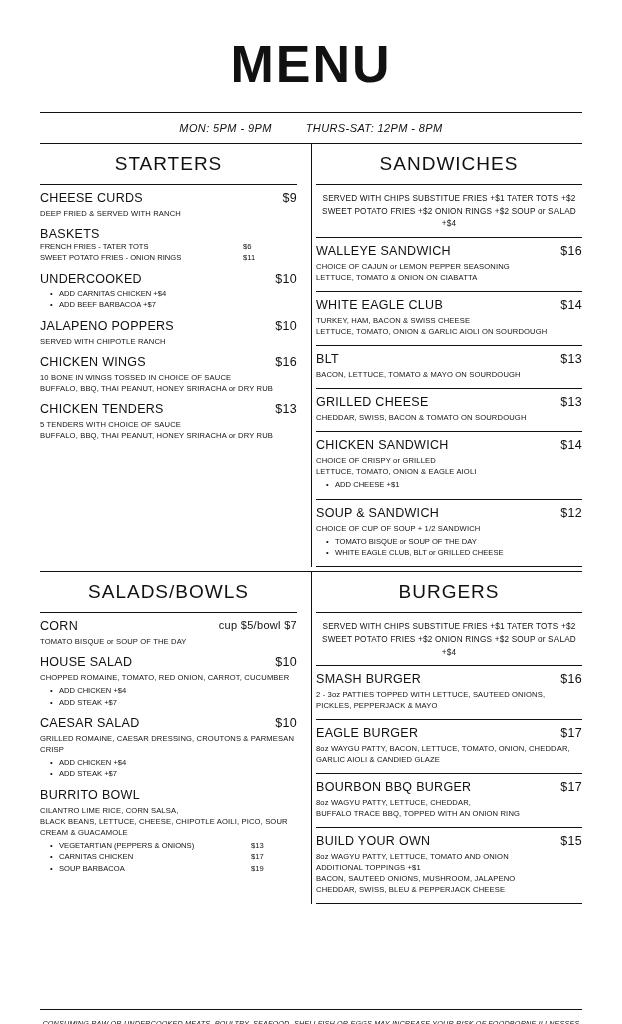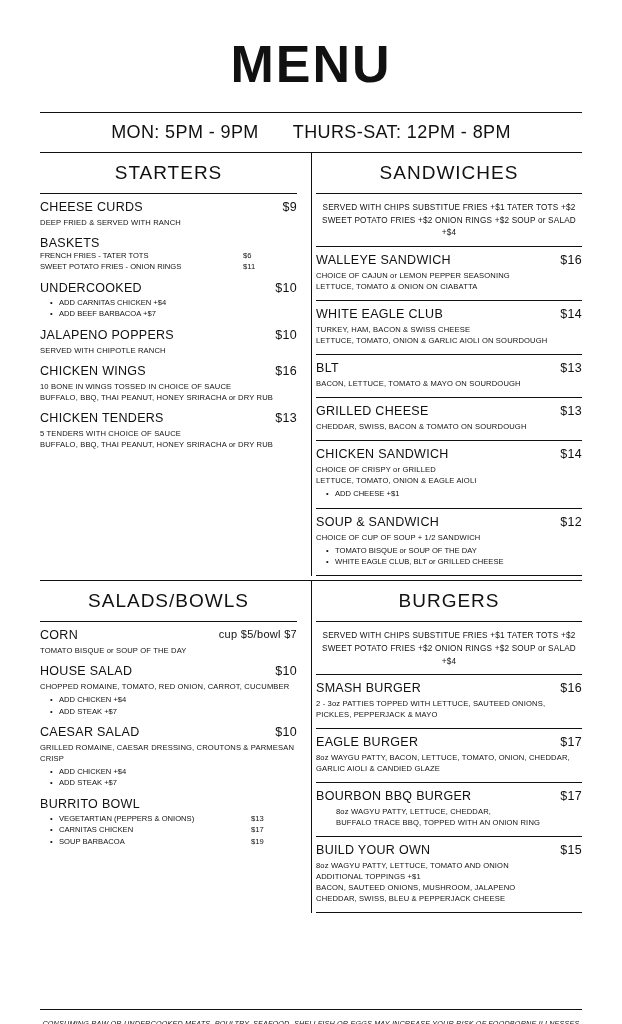--- a/index.html
+++ b/index.html
@@ -23,23 +23,24 @@
     line-height: 1;
   }
 
   .rule { border-top: 1.5px solid #111; }
   .rule-thin { border-top: 1px solid #111; }
 
   .hours {
     display: flex;
     justify-content: center;
     gap: 34px;
-    font-size: 18px;
+    font-size: 11px;
     letter-spacing: .4px;
     padding: 9px 0 9px 0;
+    font-style: italic;
   }
 
   .grid { display: flex; }
   .col { width: 50%; }
   .col-left { padding-right: 14px; }
   .col-right { padding-left: 4px; border-left: 1.5px solid #111; }
 
   .section-head {
     text-align: center;
     font-size: 19px;
@@ -323,20 +324,22 @@
                 <span class="txt">ADD STEAK      +$7</span>
                 <span class="pr"></span>
               </div>
             </div>
           </div>
           <div class="item">
             <div class="item-head">
               <span>BURRITO BOWL</span>
               <span class="item-price"></span>
             </div>
+            <div class="item-desc" style="white-space: pre-line;">CILANTRO LIME RICE, CORN SALSA,
+BLACK BEANS, LETTUCE, CHEESE, CHIPOTLE AOILI, PICO, SOUR CREAM &amp; GUACAMOLE</div>
             <div class="sub-list">
               <div class="sub-row">
                 <span class="bullet">•</span>
                 <span class="txt">VEGETARTIAN (PEPPERS &amp; ONIONS)</span>
                 <span class="pr">$13</span>
               </div>
               <div class="sub-row">
                 <span class="bullet">•</span>
                 <span class="txt">CARNITAS CHICKEN</span>
                 <span class="pr">$17</span>
@@ -374,21 +377,21 @@
               <span class="item-price">$17</span>
             </div>
             <div class="item-desc" style="white-space: pre-line;">8oz WAYGU PATTY, BACON, LETTUCE, TOMATO, ONION, CHEDDAR, GARLIC AIOLI &amp; CANDIED GLAZE</div>
           </div>
           <div class="rule-thin" style="margin-top: 6px;"></div>
           <div class="item">
             <div class="item-head">
               <span>BOURBON BBQ BURGER</span>
               <span class="item-price">$17</span>
             </div>
-            <div class="item-desc" style="white-space: pre-line; margin-left: 20px;">8oz WAGYU PATTY, LETTUCE, CHEDDAR,
+            <div class="item-desc" style="white-space: pre-line;">8oz WAGYU PATTY, LETTUCE, CHEDDAR,
 BUFFALO TRACE BBQ, TOPPED WITH AN ONION RING</div>
           </div>
           <div class="rule-thin" style="margin-top: 6px;"></div>
           <div class="item">
             <div class="item-head">
               <span>BUILD YOUR OWN</span>
               <span class="item-price">$15</span>
             </div>
             <div class="item-desc" style="white-space: pre-line;">8oz WAGYU PATTY, LETTUCE, TOMATO AND ONION
 ADDITIONAL TOPPINGS  +$1

